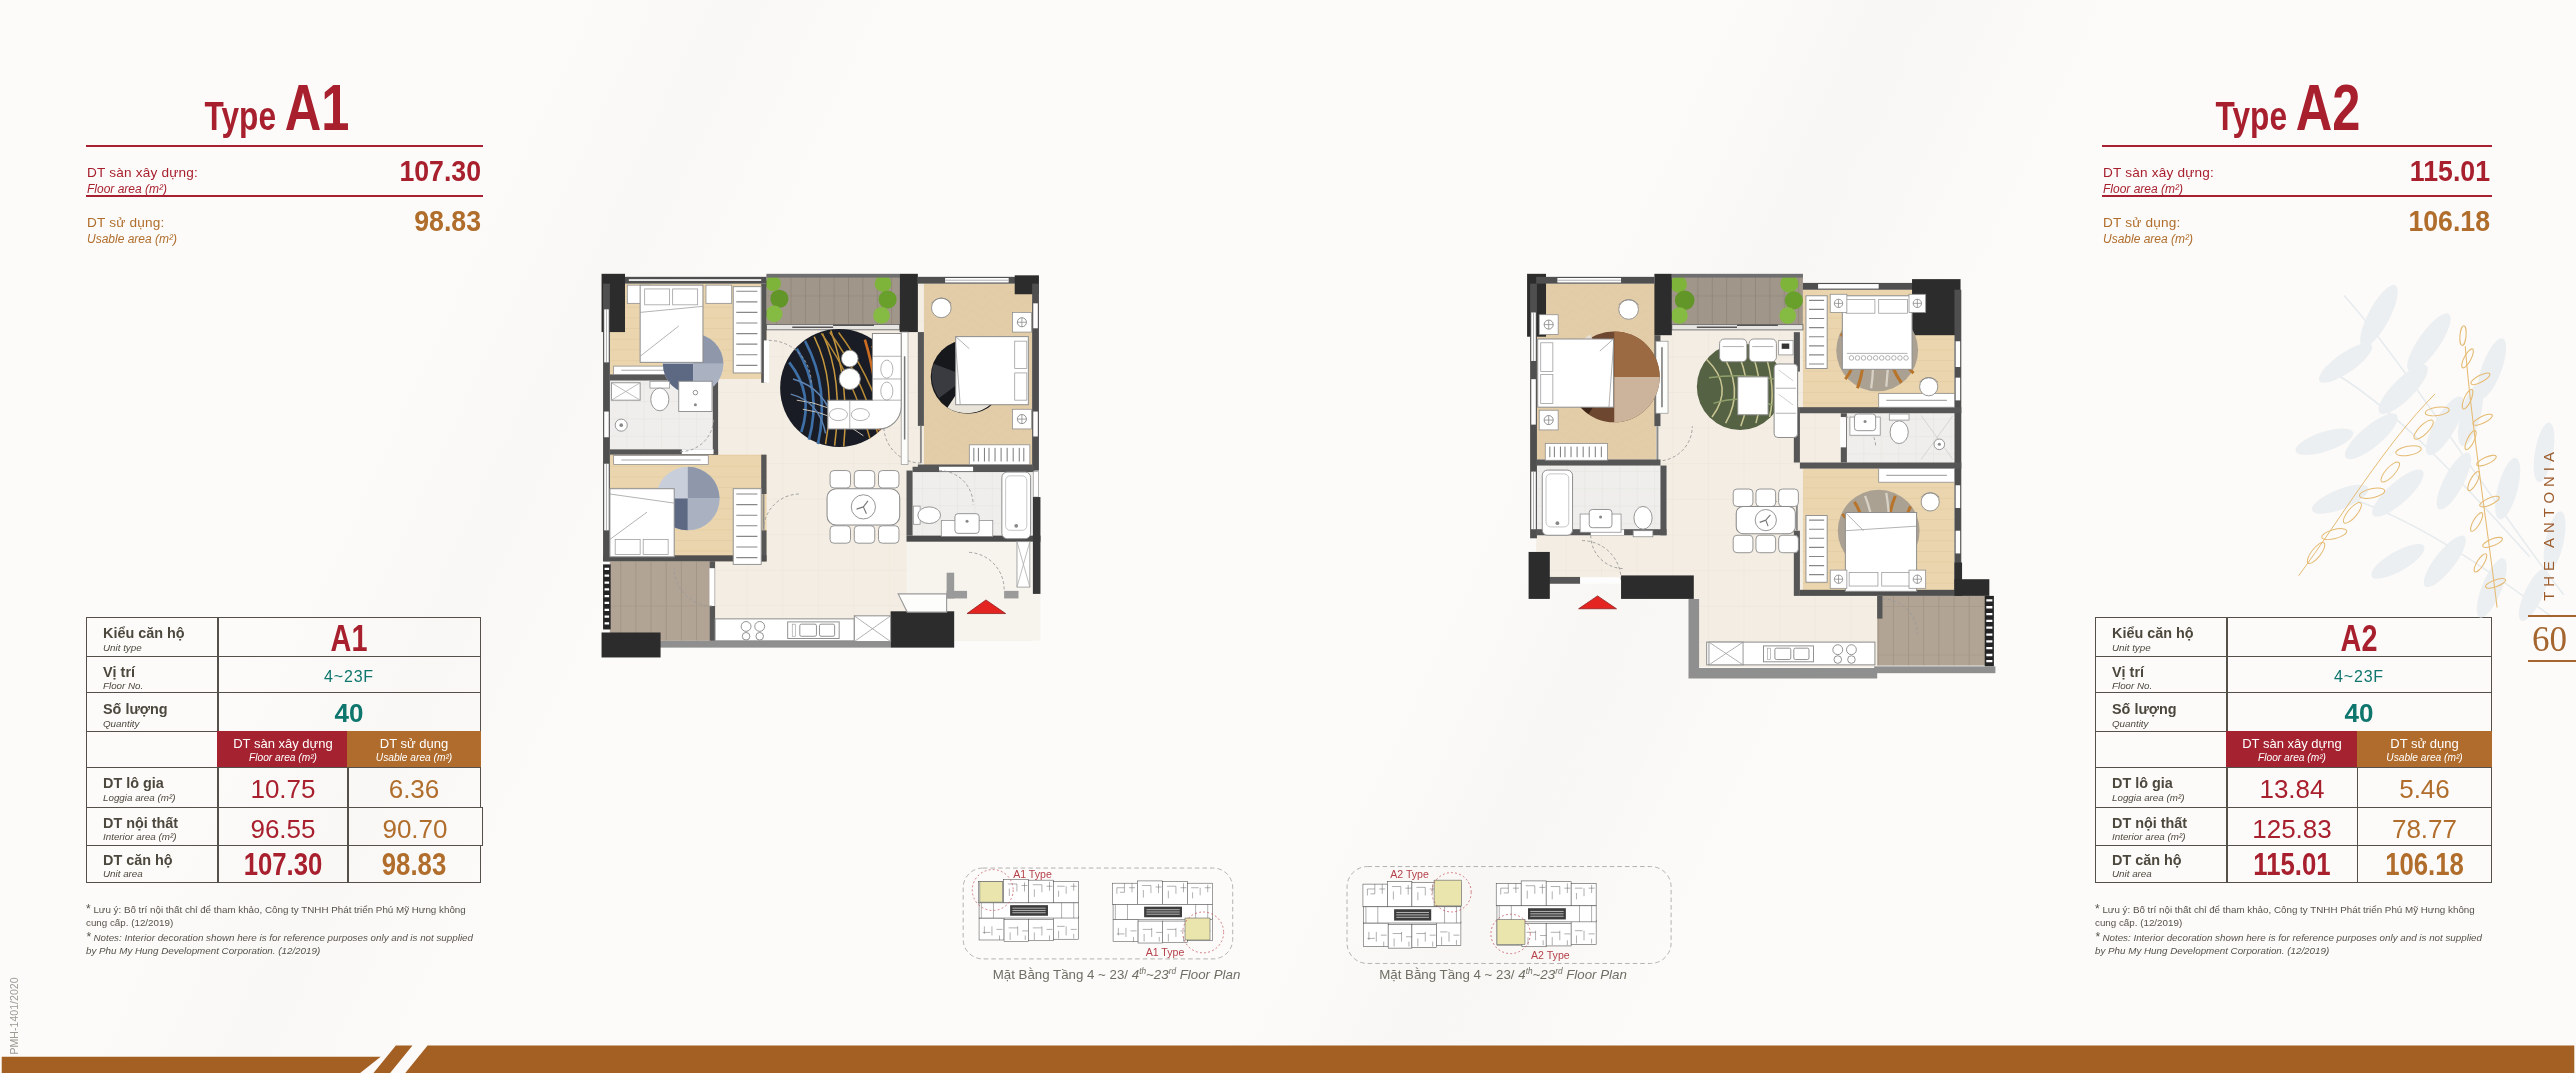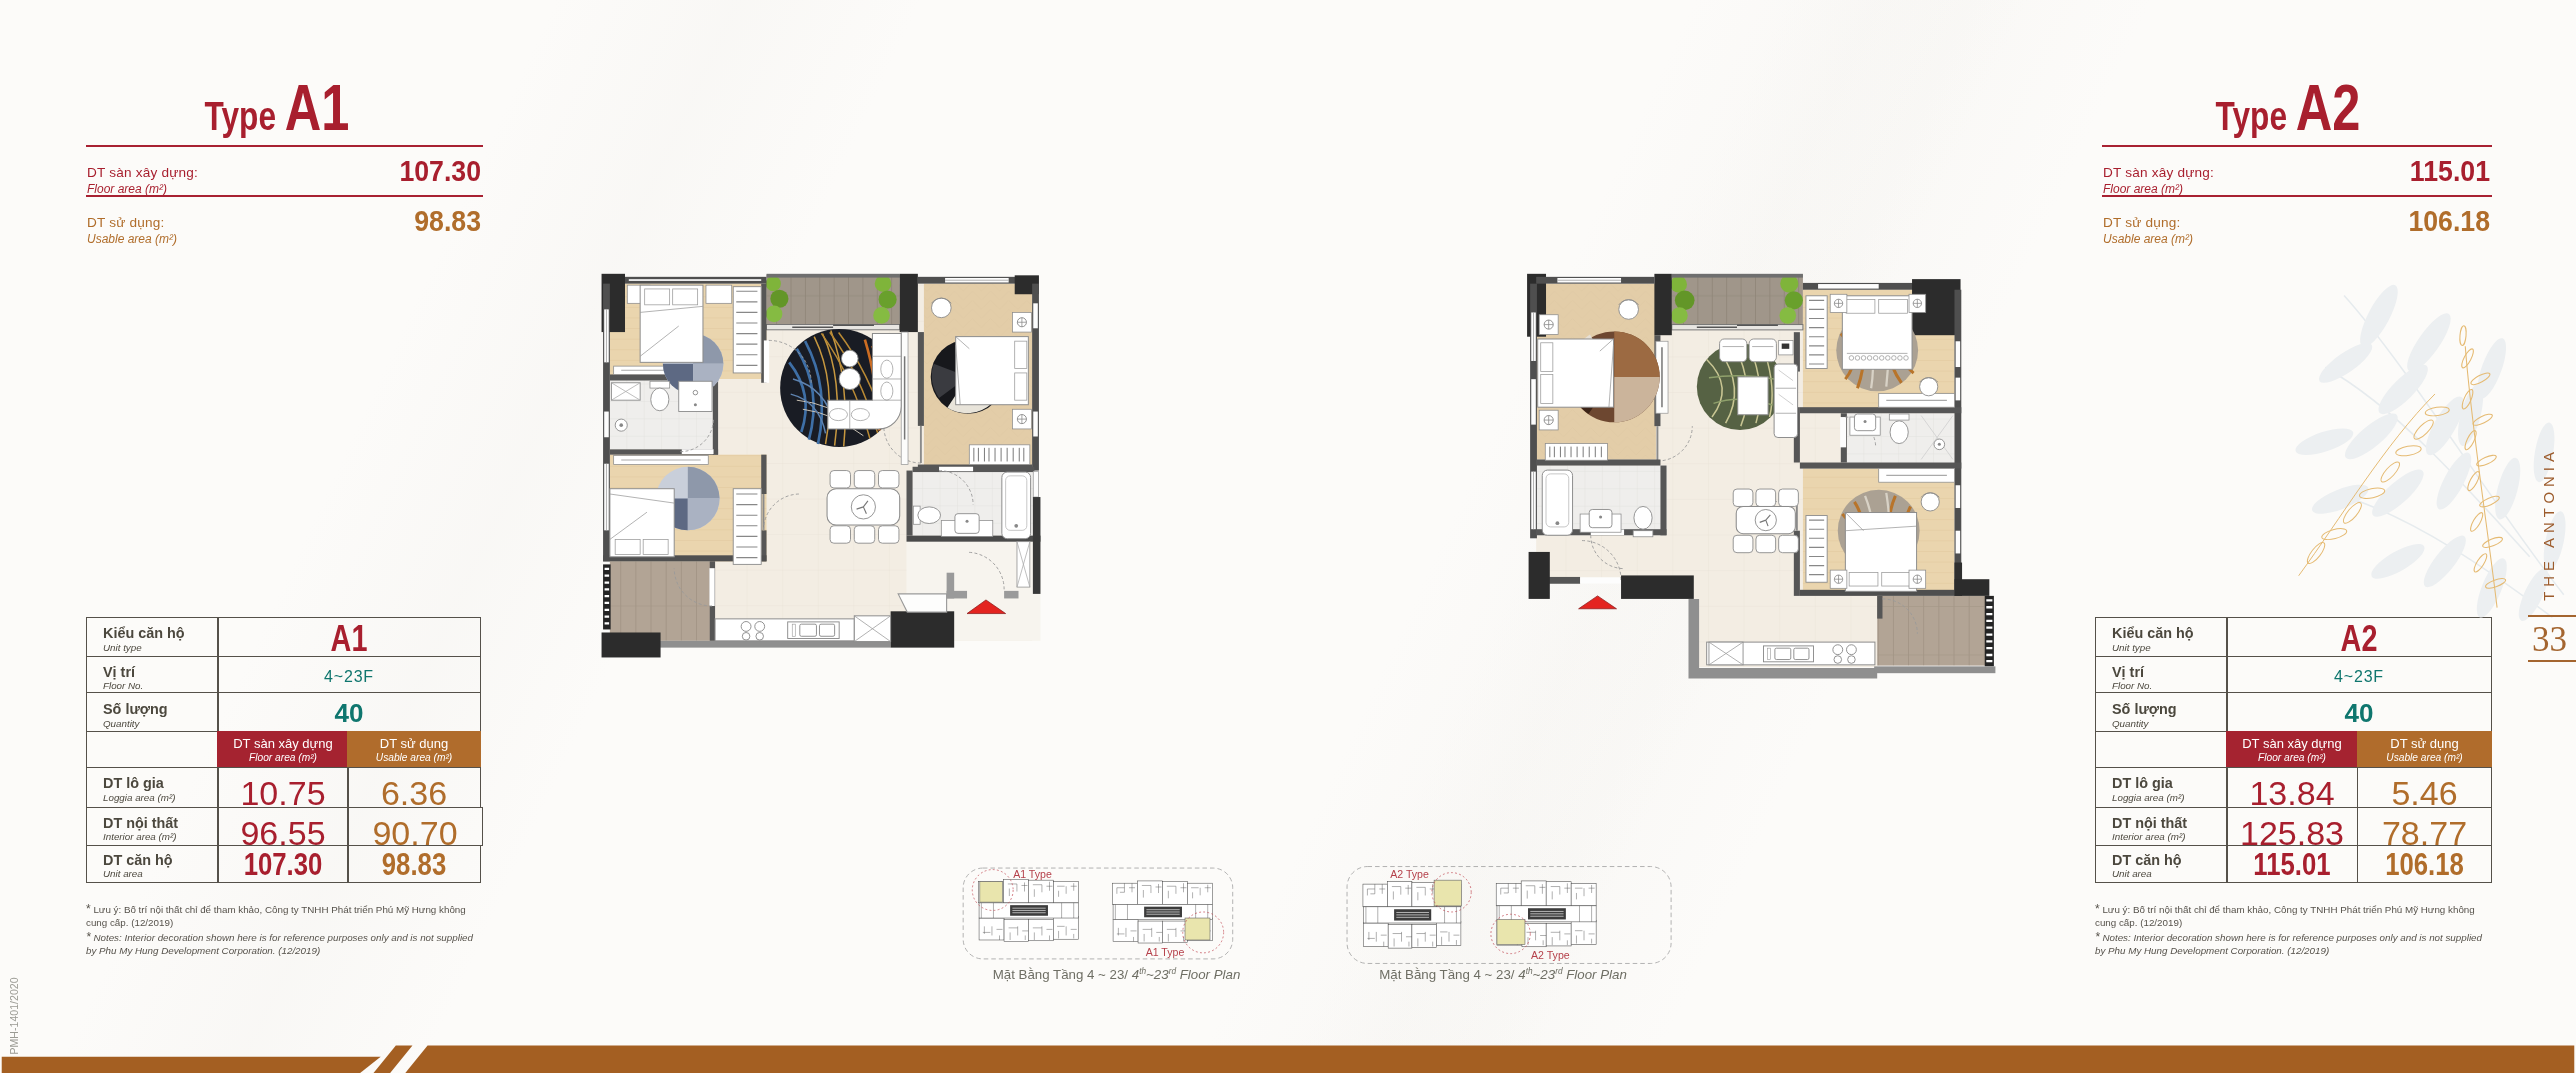--- a/index.html
+++ b/index.html
@@ -12,21 +12,21 @@
   .hline{position:absolute;height:2.3px;background:#a82132;}
   .lbl1{font-size:13.6px;letter-spacing:0.2px;line-height:1;}
   .lbl2{font-size:12px;font-style:italic;line-height:1;}
   .bigval{font-size:29px;font-weight:bold;line-height:1;transform:scaleX(0.92);transform-origin:100% 50%;}
   .title{white-space:nowrap;transform:scaleX(0.79);line-height:1;}
   .tcell{position:absolute;box-sizing:border-box;border:1.4px solid #55514a;}
   .tl-b{font-size:14.4px;font-weight:bold;color:#4c483e;line-height:1.05;white-space:nowrap;}
   .tl-i{font-size:9.8px;font-style:italic;color:#4c483e;line-height:1;white-space:nowrap;}
   .note{font-size:9.8px;color:#56524b;line-height:13.3px;white-space:nowrap;}
   .cap{font-size:13.3px;color:#6e6e64;}
-  .val{font-size:34px;line-height:1;}
+  .val{font-size:26px;line-height:1;}
   .valb{font-size:31px;font-weight:bold;line-height:1;transform:scaleX(0.83);transform-origin:50% 50%;}
 </style>
 </head>
 <body>
 <div id="page">
 
   <div class="abs" style="left:0;top:0;width:2576px;height:1073px;background:
     linear-gradient(115deg, rgba(228,226,221,0) 18%, rgba(230,228,223,0.14) 24%, rgba(228,226,221,0) 30%),
     linear-gradient(115deg, rgba(228,226,221,0) 55%, rgba(230,228,223,0.12) 61%, rgba(228,226,221,0) 66%),
     linear-gradient(295deg, rgba(230,228,223,0) 30%, rgba(231,229,224,0.12) 36%, rgba(230,228,223,0) 42%);"></div>
@@ -1307,21 +1307,21 @@
       <ellipse cx="218" cy="188" rx="16" ry="5.5" transform="rotate(-8 218 188)"></ellipse>
     </g>
   </svg>
 
   <div class="abs" style="left:2548px;top:524px;width:0;height:0;">
     <div style="position:absolute;transform:translate(-50%,-50%) rotate(-90deg);white-space:nowrap;font-size:15px;letter-spacing:4.9px;color:#9c5b2b;">THE ANTONIA</div>
   </div>
 
   <div class="abs" style="left:2528px;top:615px;width:48px;height:1.5px;background:#a4652f;"></div>
 
-  <div class="abs" style="left:2530px;top:620px;width:39px;text-align:center;font-family:'Liberation Serif',serif;font-size:35px;color:#a4652f;">33</div>
+  <div class="abs" style="left:2530px;top:620px;width:39px;text-align:center;font-family:'Liberation Serif',serif;font-size:35px;color:#a4652f;">60</div>
 
   <div class="abs" style="left:2528px;top:660px;width:48px;height:1.5px;background:#a4652f;"></div>
 
   <div class="abs" style="left:13.6px;top:1016px;width:0;height:0;">
     <div style="position:absolute;transform:translate(-50%,-50%) rotate(-90deg);white-space:nowrap;font-size:10.6px;color:#9b9b94;">PMH-1401/2020</div>
   </div>
 
   <svg class="abs" style="left:0;top:1044px;" width="2576" height="29.5" viewBox="0 1378 3401 39">
 
     <polygon points="0,1395 501,1395 473,1417 0,1417" fill="#a45f22"></polygon>

